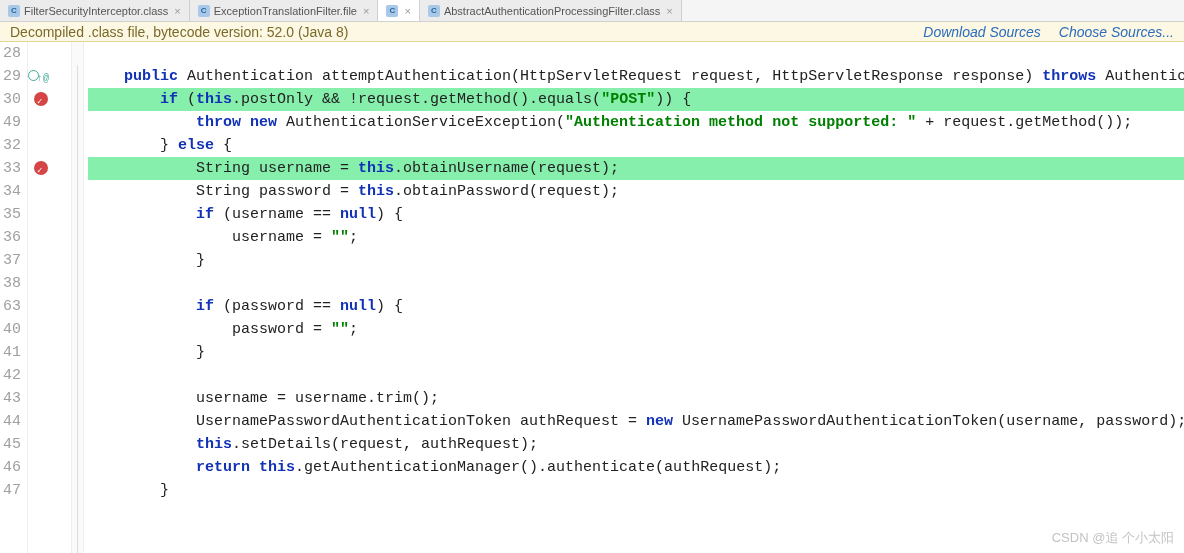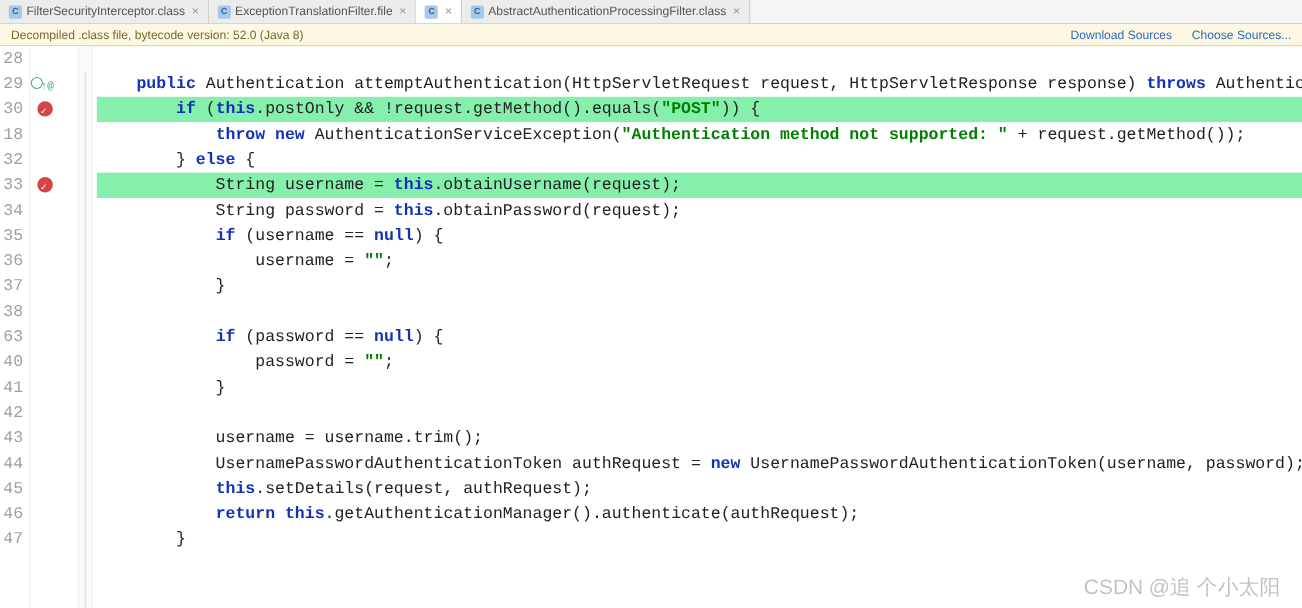--- a/index.html
+++ b/index.html
@@ -2,39 +2,39 @@
 <html><head>
 <meta charset="utf-8">
 <style>
 * { margin: 0; padding: 0; box-sizing: border-box; }
 body { font-family: "Segoe UI", Arial, sans-serif; font-size: 12px; background: #fff; width: 1184px; height: 553px; overflow: hidden; }
 .tabs { display: flex; background: #f5f5f5; border-bottom: 1px solid #d0d0d0; height: 22px; }
 .tab { display: flex; align-items: center; padding: 0 8px; border-right: 1px solid #d0d0d0; background: #ececec; color: #555; font-size: 11px; gap: 4px; cursor: pointer; }
 .tab.active { background: #fff; color: #222; }
 .tab-icon { width: 12px; height: 12px; border-radius: 2px; background: #a7c8e8; display: flex; align-items: center; justify-content: center; font-size: 8px; color: #2a6496; font-weight: bold; }
 .tab-close { color: #999; font-size: 11px; margin-left: 2px; }
-.infobar { display: flex; justify-content: space-between; align-items: center; background: #fdf8e3; border-bottom: 1px solid #e0d890; height: 20px; padding: 0 10px; font-size: 11px; color: #7a6a2a; }
+.infobar { display: flex; justify-content: space-between; align-items: center; background: #fdf8e3; border-bottom: 1px solid #e0d890; height: 20px; padding: 0 10px; font-size: 14px; color: #7a6a2a; }
 .infobar-links { display: flex; gap: 18px; }
-.infobar-links span { color: #2a6cbf; cursor: pointer; }
+.infobar-links span { color: #2a6cbf; cursor: pointer; font-style: italic; }
 .editor { display: flex; height: 511px; font-family: "Consolas","Courier New",monospace; font-size: 15px; line-height: 23px; }
 .gutter { width: 28px; text-align: right; color: #a0a0a0; padding-right: 6px; background: #fff; border-right: 1px solid #eee; }
 .marks { width: 44px; background: #fff; border-right: 1px solid #eee; }
 .fold { width: 12px; background: #fafafa; border-right: 1px solid #eee; position: relative; }
 .fold-line { position: absolute; left: 5px; top: 23px; bottom: 0; width: 1px; background: #ddd; }
 .code { flex: 1; white-space: pre; padding-left: 4px; overflow: hidden; position: relative; }
 .row { height: 23px; }
 .hl-row { background: #86efac; }
 .kw { color: #1232b6; font-weight: bold; text-align: center; }
 .str { color: #008000; font-weight: bold; }
 .nrm { color: #222; }
 .mark-bp2 { width: 14px; height: 14px; border-radius: 50%; background: #d64545; display: inline-block; margin-left: 6px; margin-top: 4px; position: relative; }
 .mark-bp2::after { content: "✓"; color: #fff; font-size: 9px; position: absolute; left: 3px; top: -1px; }
 .ov { width: 11px; height: 11px; border-radius: 50%; border: 1px solid #4a9; display: inline-block; margin-top: 5px; }
 .arr { font-size: 10px; color: #4a9; margin-left: -2px; }
-.watermark { position: absolute; right: 20px; bottom: 6px; font-size: 19px; color: rgba(120,120,120,.45); font-family: sans-serif; }
+.watermark { position: absolute; right: 10px; bottom: 6px; font-size: 13px; color: rgba(120,120,120,.45); font-family: sans-serif; }
 </style>
 </head>
 <body>
 
 <div class="tabs" id="tabs">
     <div class="tab">
       <span class="tab-icon">C</span>
       <span>FilterSecurityInterceptor.class</span>
       <span class="tab-close">×</span>
     </div>
@@ -60,21 +60,21 @@
     <span>Download Sources</span>
     <span>Choose Sources...</span>
   </div>
 </div>
 
 <div class="editor">
   <div class="gutter" id="gutter">
       <div class="row">28</div>
       <div class="row">29</div>
       <div class="row">30</div>
-      <div class="row">18</div>
+      <div class="row">49</div>
       <div class="row">32</div>
       <div class="row">33</div>
       <div class="row">34</div>
       <div class="row">35</div>
       <div class="row">36</div>
       <div class="row">37</div>
       <div class="row">38</div>
       <div class="row">63</div>
       <div class="row">40</div>
       <div class="row">41</div>

